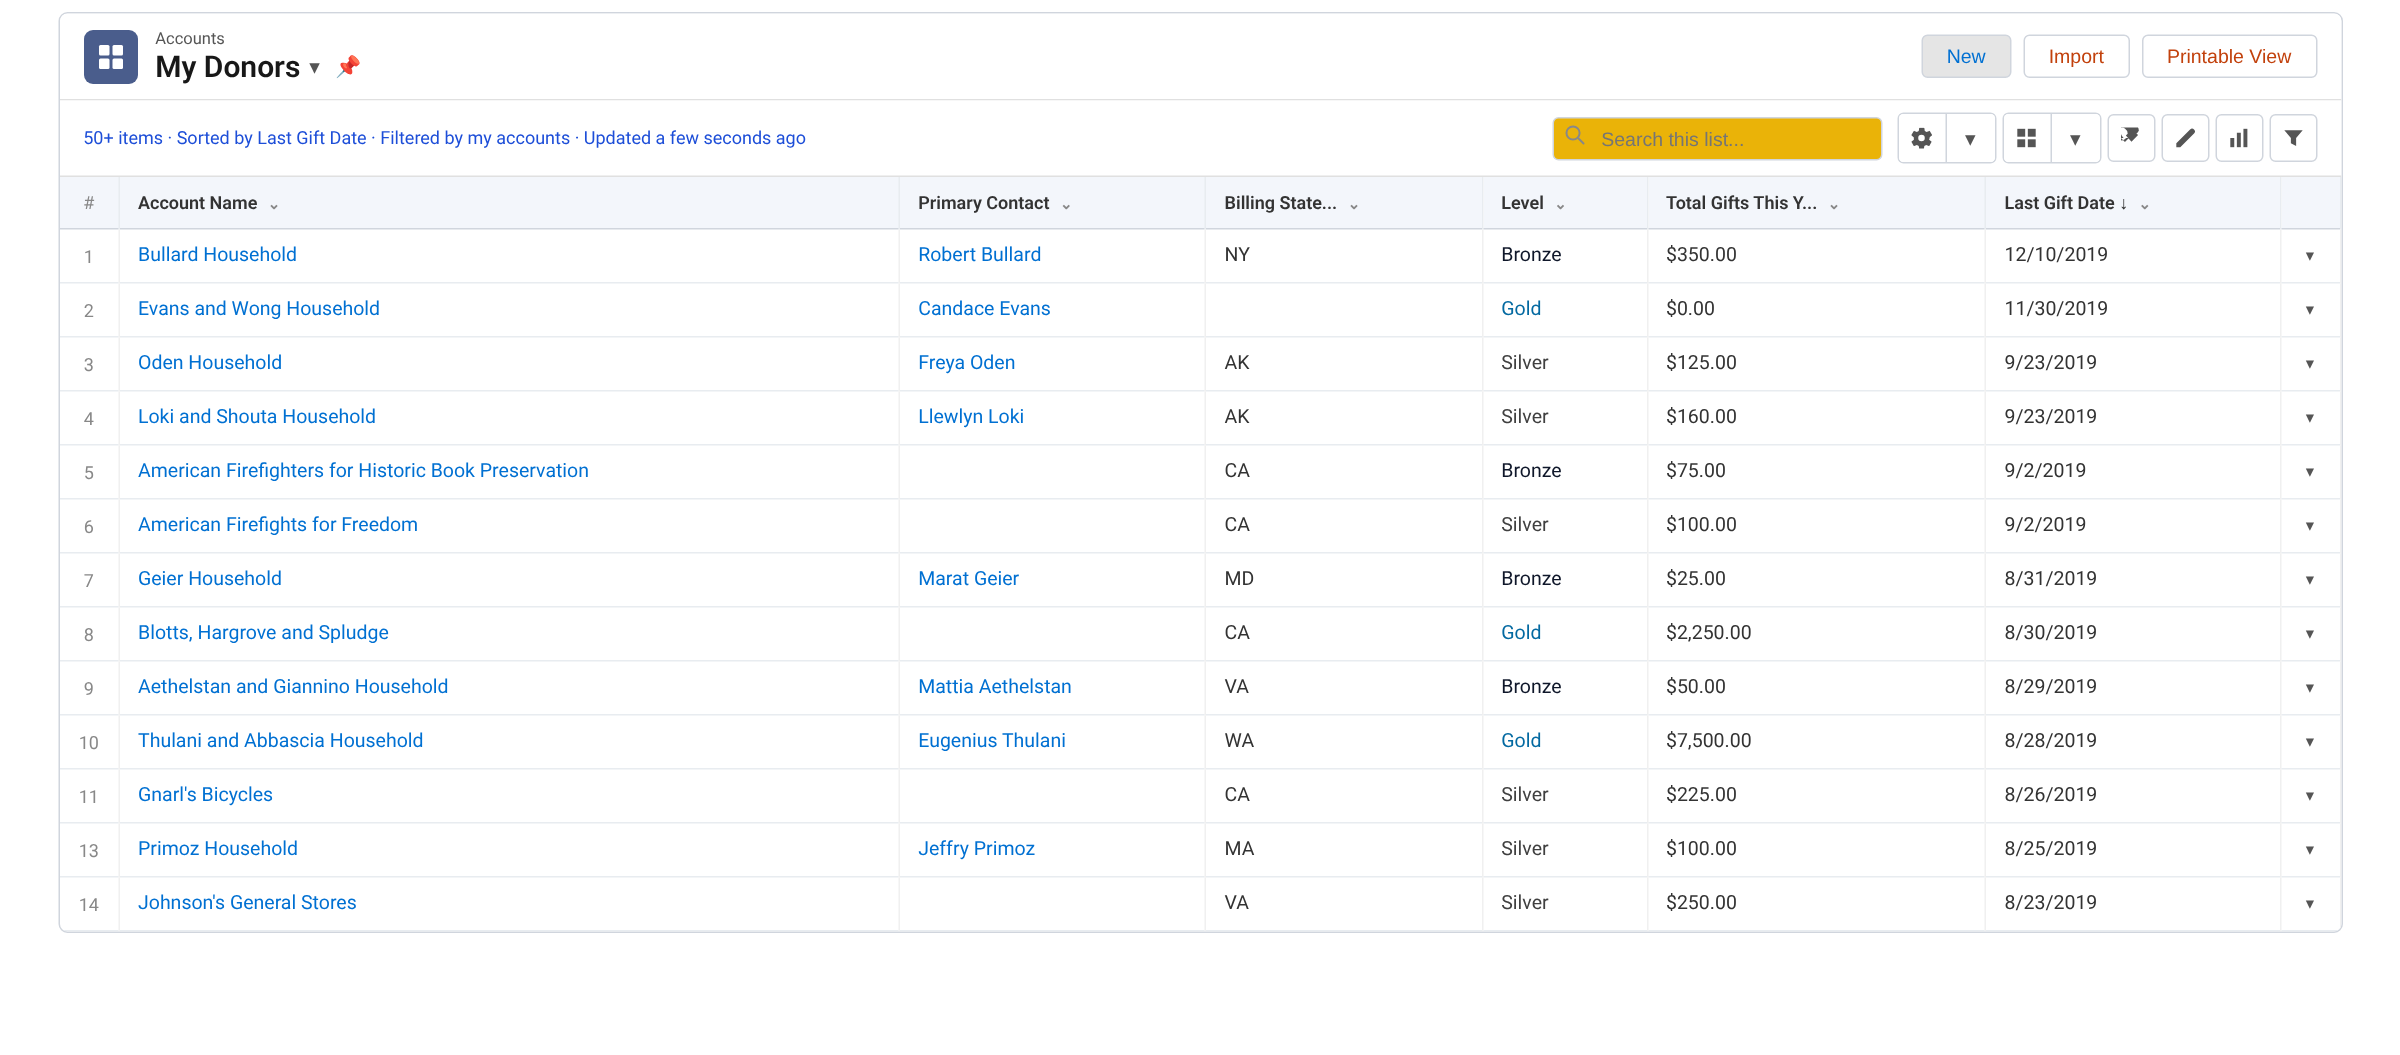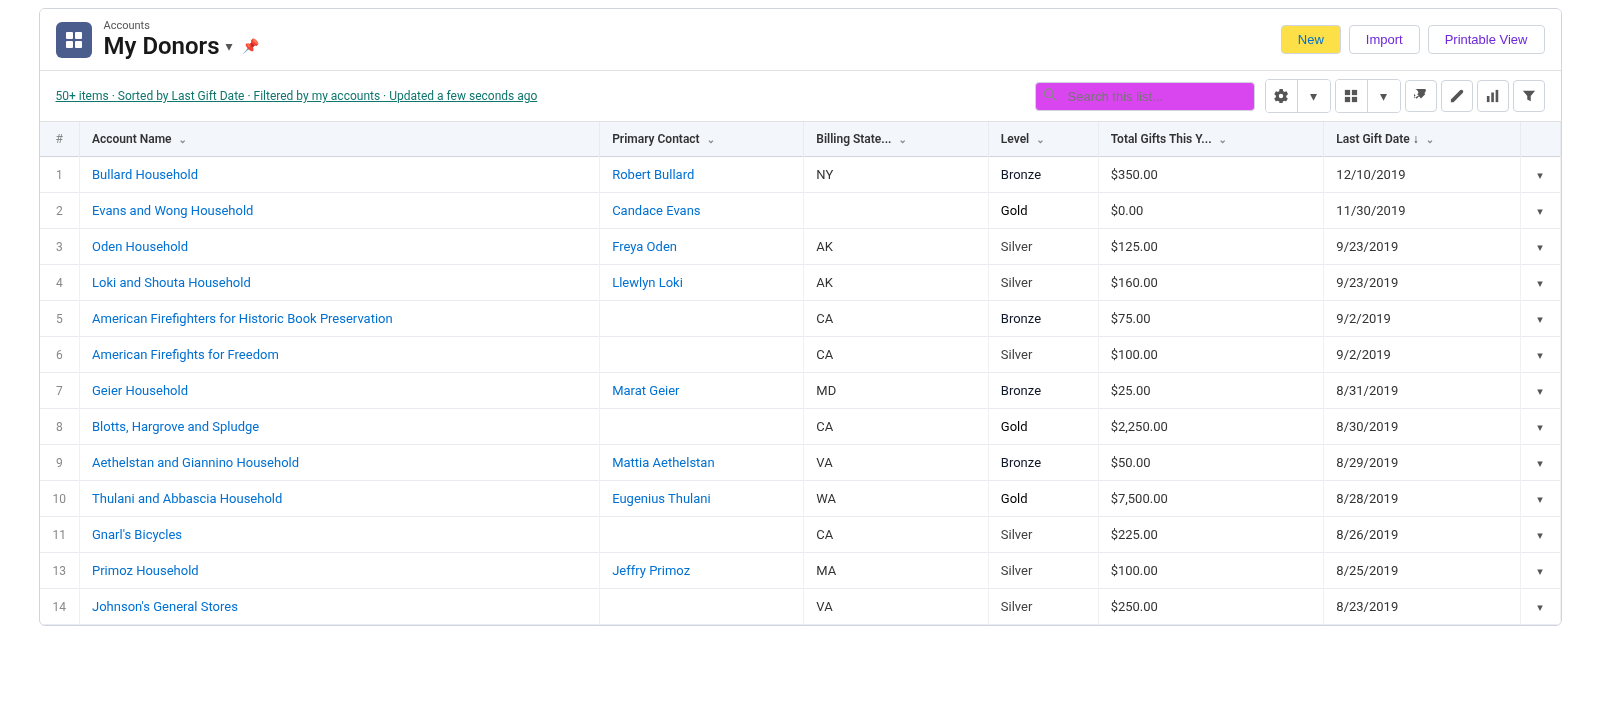--- a/index.html
+++ b/index.html
@@ -7,53 +7,53 @@
     .app-container { border: 1px solid #d0d5dd; border-radius: 6px; overflow: hidden; width: 1523px; margin: 8px auto; }
     
     
     .header { display: flex; align-items: center; padding: 10px 16px; border-bottom: 1px solid #e0e0e0; background: #fff; }
     .header-left { display: flex; align-items: center; flex: 1; }
     .app-icon { width: 36px; height: 36px; background: #4a5d8c; border-radius: 6px; display: flex; align-items: center; justify-content: center; margin-right: 12px; flex-shrink: 0; }
     .app-icon svg { fill: white; width: 20px; height: 20px; }
     .header-title-group { display: flex; flex-direction: column; }
     .header-super-title { font-size: 11px; color: #555; }
     .header-title { display: flex; align-items: center; gap: 6px; }
-    .header-title-text { font-size: 24px; font-weight: 600; color: #181818; }
+    .header-title-text { font-size: 20px; font-weight: 600; color: #181818; }
     .header-dropdown-icon { color: #555; font-size: 14px; cursor: pointer; }
     .pin-icon { color: #555; font-size: 14px; cursor: pointer; margin-left: 4px; }
     .header-actions { display: flex; gap: 8px; }
-    .btn { padding: 6px 16px; border-radius: 4px; border: 1px solid #d0d5dd; background: #fff; color: #6d28d9; font-size: 13px; font-weight: 500; cursor: pointer; }
-    .btn-primary { background: #fde047; color: #0070d2; border-color: #d0d5dd; }
+    .btn { padding: 6px 16px; border-radius: 4px; border: 1px solid #d0d5dd; background: #fff; color: #c2410c; font-size: 13px; font-weight: 500; cursor: pointer; }
+    .btn-primary { background: #e5e5e5; color: #0070d2; border-color: #d0d5dd; }
 
     
     .toolbar { display: flex; align-items: center; padding: 8px 16px; border-bottom: 1px solid #e0e0e0; background: #fff; gap: 10px; }
-    .toolbar-info { flex: 1; font-size: 12px; color: #0f766e; text-decoration: underline; }
+    .toolbar-info { flex: 1; font-size: 12px; color: #1d4ed8; }
     .search-container { position: relative; }
-    .search-input { padding: 6px 12px 6px 32px; border: 1px solid #d0d5dd; border-radius: 4px; width: 220px; font-size: 13px; color: #333; background: #d946ef; }
+    .search-input { padding: 6px 12px 6px 32px; border: 1px solid #d0d5dd; border-radius: 4px; width: 220px; font-size: 13px; color: #333; background: #eab308; }
     .search-icon-wrap { position: absolute; left: 8px; top: 50%; transform: translateY(-50%); color: #888; }
     .toolbar-icons { display: flex; gap: 4px; align-items: center; }
     .icon-btn { width: 32px; height: 32px; border: 1px solid #d0d5dd; border-radius: 4px; background: #fff; display: flex; align-items: center; justify-content: center; cursor: pointer; color: #555; font-size: 14px; }
     .icon-btn-group { display: flex; border: 1px solid #d0d5dd; border-radius: 4px; overflow: hidden; }
     .icon-btn-group .icon-btn { border: none; border-right: 1px solid #d0d5dd; border-radius: 0; }
     .icon-btn-group .icon-btn:last-child { border-right: none; }
 
     
     .table-container { overflow-x: auto; }
     table { width: 100%; border-collapse: collapse; }
     thead tr { background: #f3f6fb; border-bottom: 1px solid #d0d5dd; }
     thead th { padding: 10px 12px; text-align: left; font-size: 12px; font-weight: 600; color: #333; white-space: nowrap; border-right: 1px solid #e8ecf0; position: relative; }
     thead th:first-child { width: 40px; text-align: center; color: #888; font-weight: 400; }
     thead th .sort-icon { margin-left: 4px; color: #888; font-size: 10px; cursor: pointer; }
     thead th .col-resize { position: absolute; right: 0; top: 0; bottom: 0; width: 4px; cursor: col-resize; }
     tbody tr { border-bottom: 1px solid #e8ecf0; }
     tbody td { padding: 10px 12px; font-size: 13px; color: #333; border-right: 1px solid #f0f0f0; vertical-align: middle; }
     tbody td:first-child { text-align: center; color: #888; font-size: 12px; width: 40px; }
     .link { color: #0070d2; text-decoration: none; cursor: pointer; }
     .level-bronze { color: #0f172a; }
-    .level-gold { color: #000000; text-align: right; }
+    .level-gold { color: #0369a1; text-align: right; }
     .level-silver { color: #404040; }
     .level-platinum { color: #5a6ea0; }
     .row-action { width: 28px; text-align: center; }
     .dropdown-arrow { color: #555; font-size: 11px; cursor: pointer; }
   </style>
 </head>
 <body>
 
 <div class="app-container">
 

